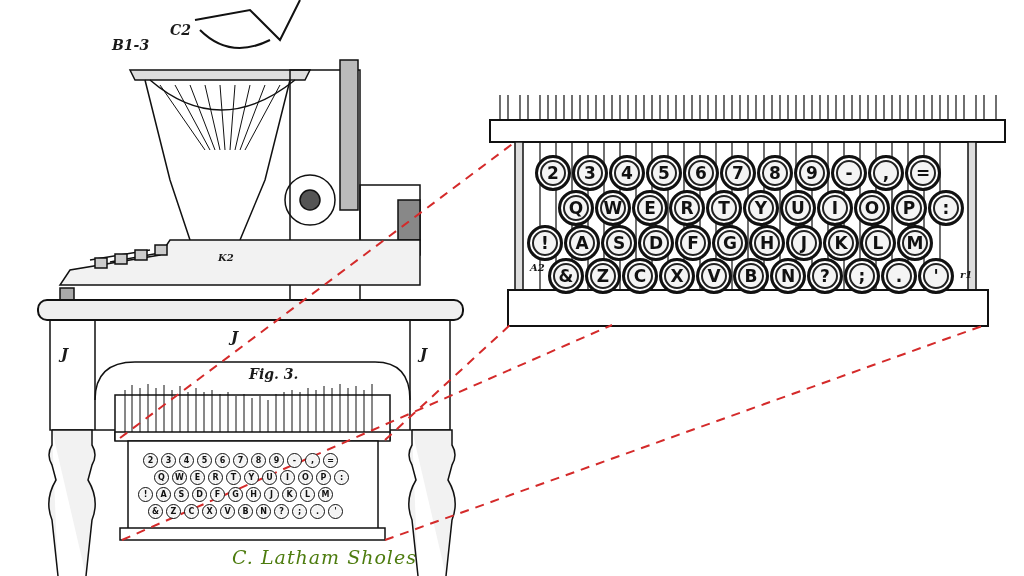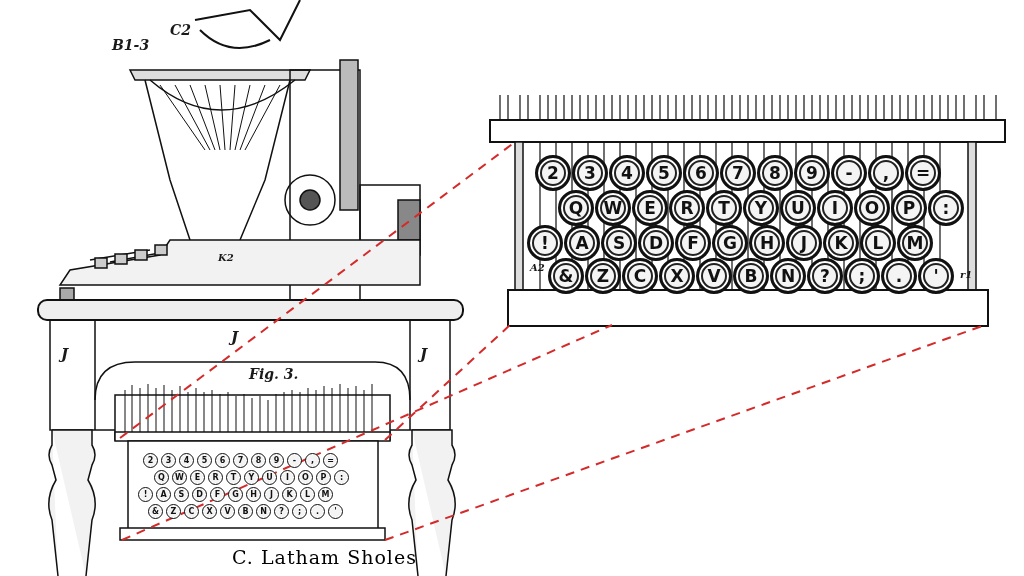--- a/index.html
+++ b/index.html
@@ -4,21 +4,21 @@
 <style>
   html,body{margin:0;padding:0;background:#fff;}
   body{width:1024px;height:576px;position:relative;overflow:hidden;font-family:"DejaVu Serif",serif;color:#1a1a1a;}
   .abs{position:absolute;}
   svg{position:absolute;left:0;top:0;}
   .key{position:absolute;border-radius:50%;background:#f4f4f4;border:3px solid #111;box-shadow:inset 0 0 0 2px #fff,inset 0 0 0 4px #222;
        display:flex;align-items:center;justify-content:center;font-family:"DejaVu Sans",sans-serif;font-weight:bold;color:#111;}
   .bigkey{width:30px;height:30px;font-size:17px;}
   .smallkey{width:13px;height:13px;font-size:8px;border-width:1.5px;box-shadow:inset 0 0 0 1px #fff;}
   .label{position:absolute;font-style:italic;font-weight:bold;font-family:"DejaVu Serif",serif;}
-  .sig{position:absolute;left:232px;top:546px;font-size:19px;font-family:"DejaVu Serif",serif;color:#000000;letter-spacing:1px;}
+  .sig{position:absolute;left:232px;top:546px;font-style:italic;font-size:19px;font-family:"DejaVu Serif",serif;color:#4d7c0f;letter-spacing:1px;}
 </style>
 </head>
 <body>
 
 <svg width="1024" height="576" viewBox="0 0 1024 576">
   <g stroke="#111" fill="none" stroke-width="1.5">
 
     <path d="M130 70 L310 70 L305 80 L135 80 Z" fill="#ddd"></path>
     <path d="M145 80 L170 180 L190 240 M290 80 L265 180 L240 240"></path>
     <path d="M150 80 Q220 140 295 80"></path>

